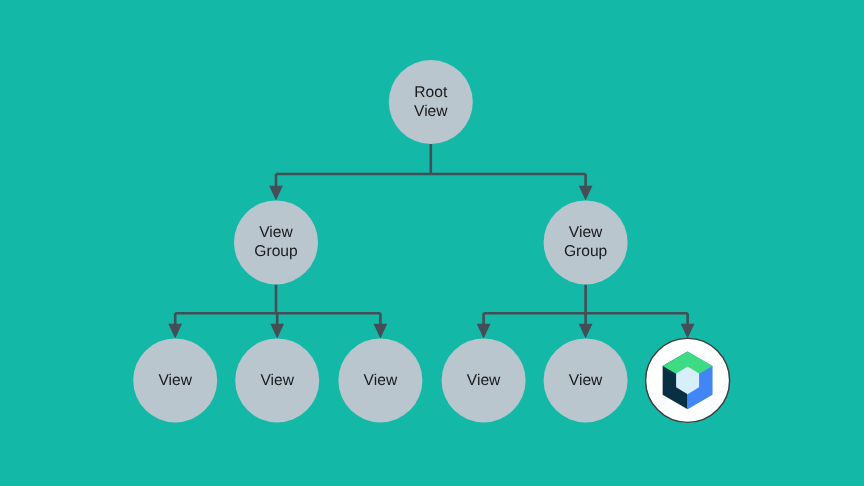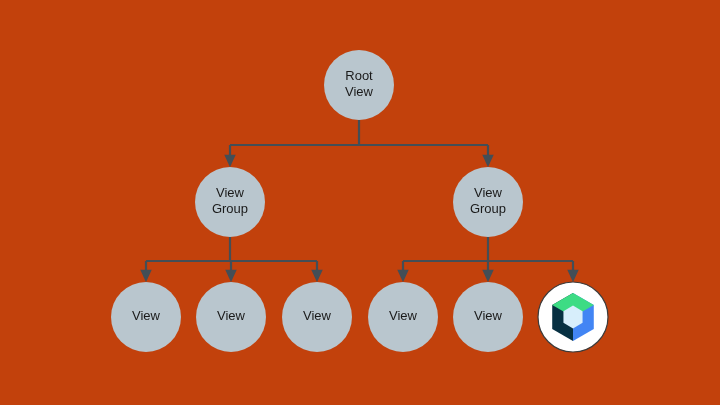--- a/index.html
+++ b/index.html
@@ -10,21 +10,21 @@
   body {
     width: 720px;
     height: 405px;
     font-family: "Liberation Sans", sans-serif;
     overflow: hidden;
   }
   #diagram-canvas {
     position: relative;
     width: 720px;
     height: 405px;
-    background: #c2410c;
+    background: #14b8a6;
   }
   svg.tree {
     display: block;
     width: 720px;
     height: 405px;
   }
   .node-circle {
     stroke: none;
   }
   .node-label {

